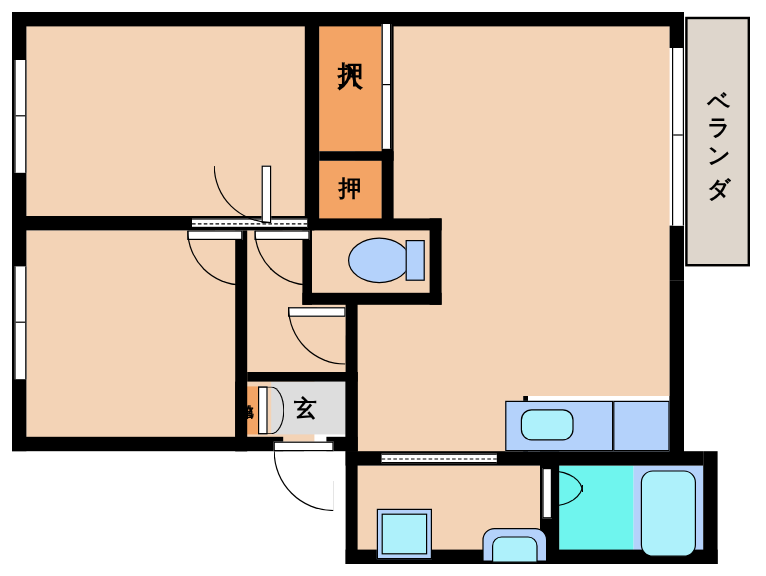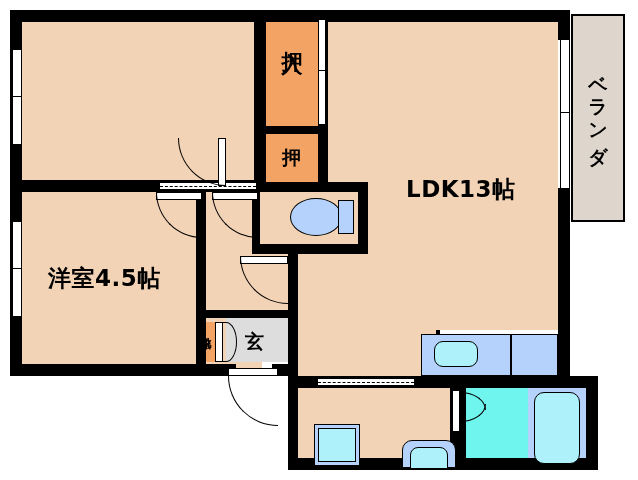--- a/index.html
+++ b/index.html
@@ -282,23 +282,21 @@
 
   <div class="fx washer-outer" style="left:314px; top:424px; width:46px; height:42px;"></div>
   <div class="fx washer" style="left:318px; top:428px; width:38px; height:34px;"></div>
 
   <div class="fx vanity-outer" style="left:402px; top:440px; width:54px; height:28px;"></div>
   <div class="fx vanity-inner" style="left:410px; top:447px; width:38px; height:22px;"></div>
 
   <div class="fx bath-tub" style="left:534px; top:392px; width:46px; height:72px;"></div>
 
 
-  <div class="label l-washitsu45" style="left:48px; top:267px;">洋室4.5帖</div>
-
-  <div class="label l-ldk" style="left:406px; top:178px;">LDK13帖</div>
+
 
   <div class="label label-vert l-oshiire" style="left:281px; top:34px;">押入</div>
 
   <div class="label l-oshi" style="left:282px; top:148px;">押</div>
 
   <div class="label l-genkan" style="left:245px; top:332px;">玄</div>
 
   <div class="label label-vert l-veranda" style="left:589px; top:62px;">ベランダ</div>
 
   <div class="label label-vert l-kutsubako" style="left:200px; top:328px;">靴箱</div>

